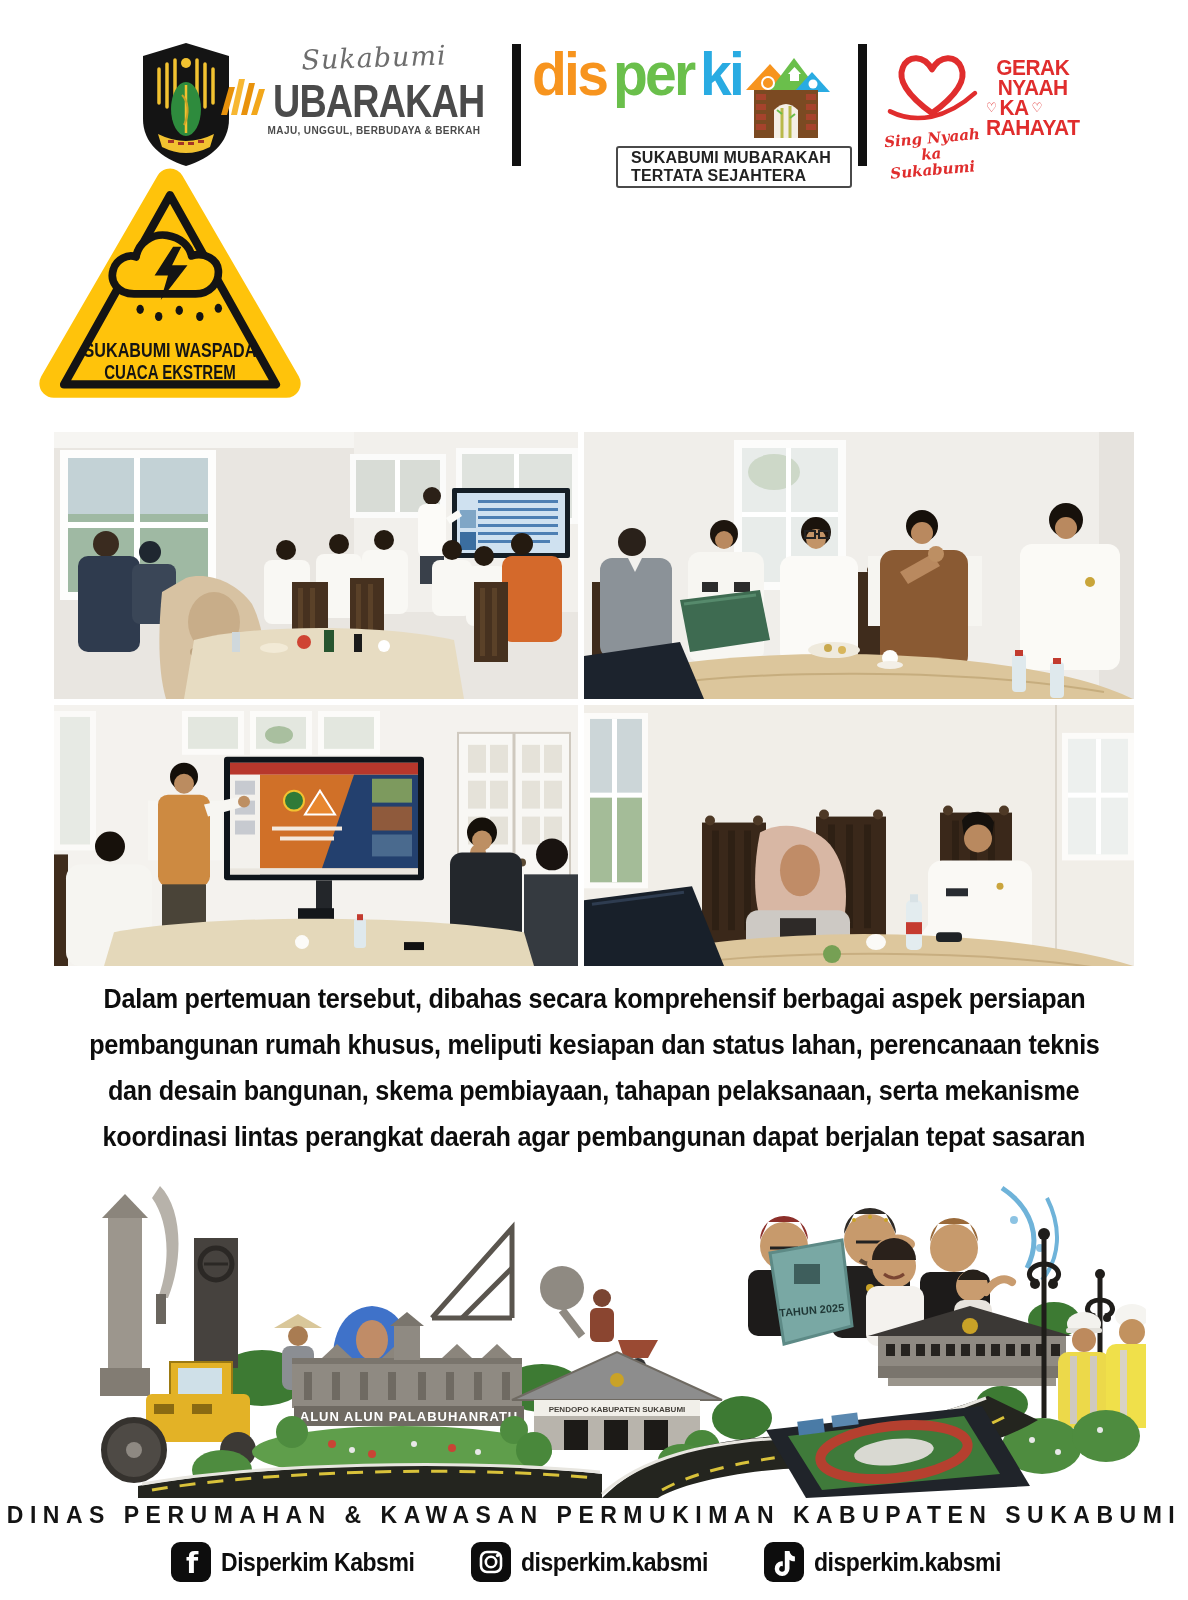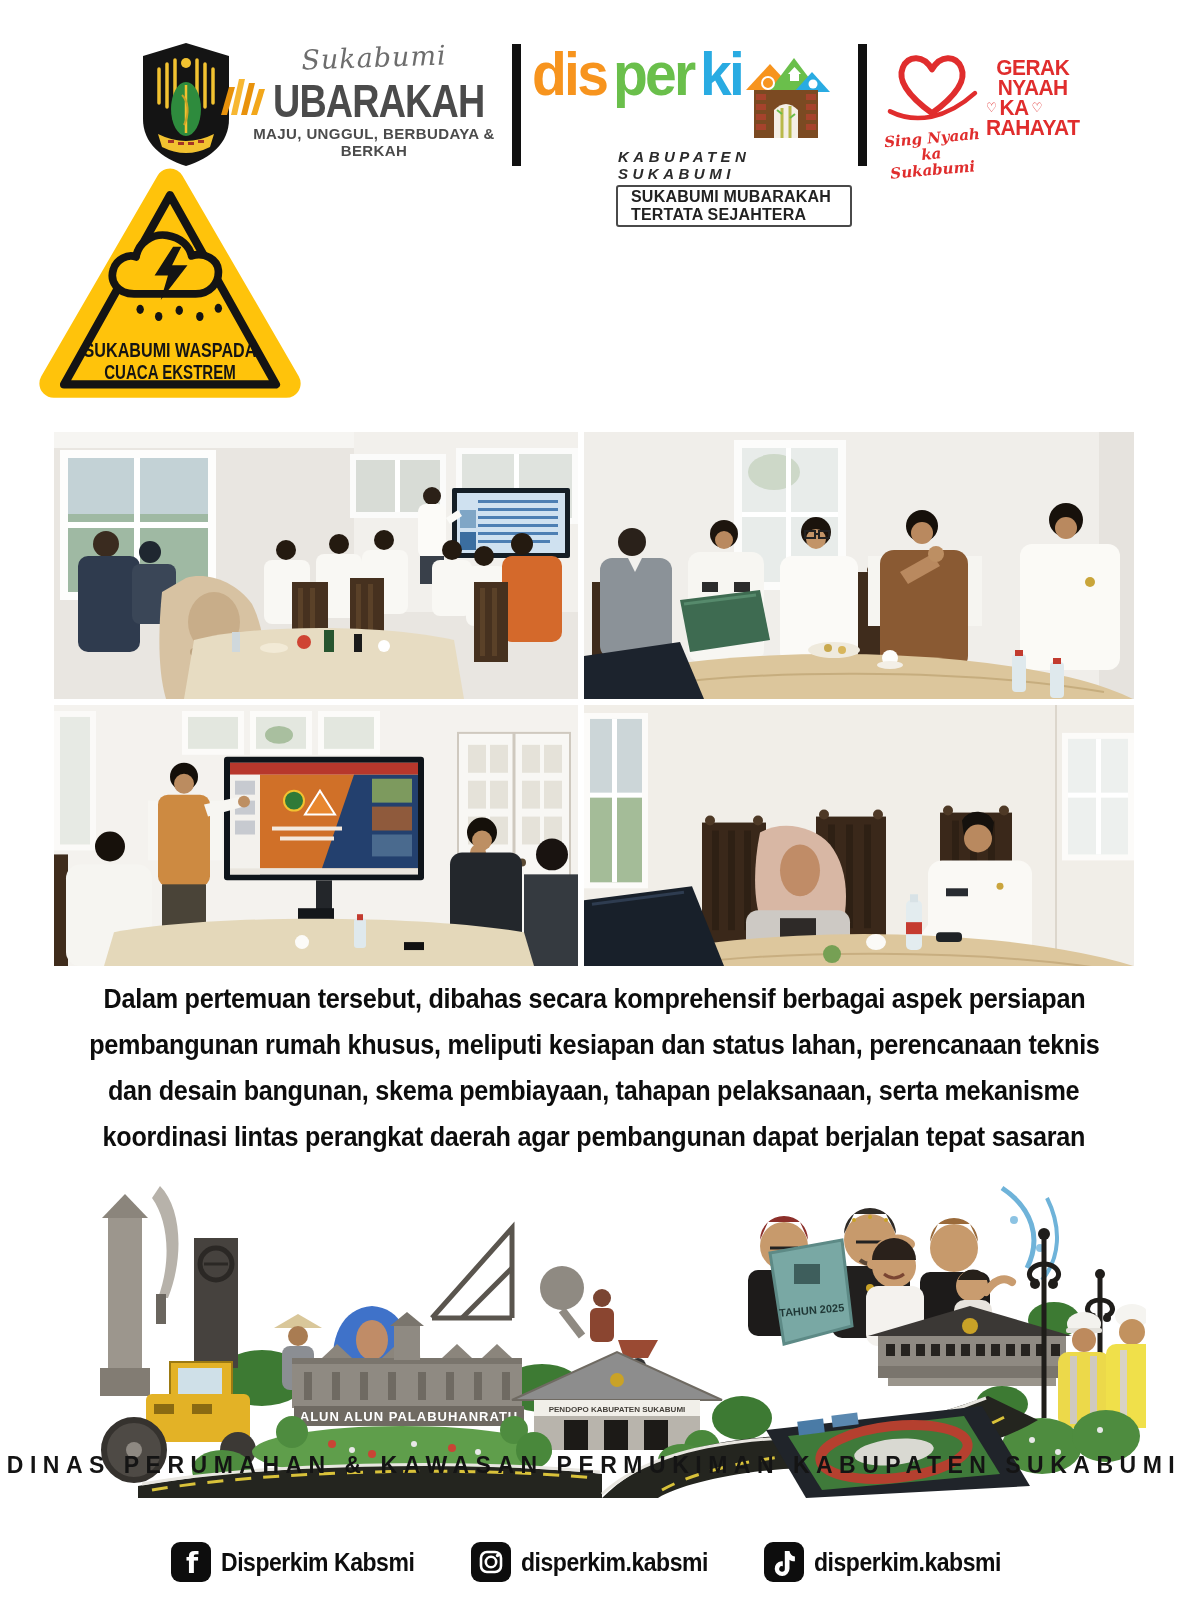--- a/index.html
+++ b/index.html
@@ -8,21 +8,21 @@
   
   .hdr-block{position:absolute;}
   .divider{position:absolute;top:44px;width:9px;height:122px;background:#101010;}
   
   .mub{left:236px;top:42px;width:276px;text-align:center;}
   .mub-script{font-family:"DejaVu Serif",serif;font-style:italic;font-size:27px;color:#6d6d6d;
               letter-spacing:1px;transform:rotate(-2deg);}
   .mub-row{display:flex;align-items:flex-end;justify-content:center;gap:4px;margin-top:-2px;}
   .mub-word{font-size:46px;font-weight:bold;color:#4b4b4b;letter-spacing:-1px;
             transform:scaleX(.82);transform-origin:left bottom;line-height:44px;}
-  .mub-tag{font-size:15px;font-weight:bold;color:#4b4b4b;letter-spacing:.4px;margin-top:2px;}
+  .mub-tag{font-size:10px;font-weight:bold;color:#4b4b4b;letter-spacing:.4px;margin-top:2px;}
   
   .dsp{left:532px;top:46px;width:320px;}
   .dsp-row{display:flex;}
   .dsp-word{font-size:62px;font-weight:bold;letter-spacing:-3px;line-height:56px;
             transform:scaleX(.92);transform-origin:left bottom;}
   .dsp-dis{color:#F7941E}.dsp-per{color:#6ABF4B}.dsp-ki{color:#29ABE2}
   .dsp-sub{font-size:15px;font-weight:bold;font-style:italic;letter-spacing:4.5px;color:#2b2b2b;
            margin:2px 0 3px 86px;}
   .dsp-motto{display:inline-block;border:2px solid #4a4a4a;border-radius:3px;padding:1px 13px;
              font-size:16px;font-weight:bold;color:#222;margin-left:84px;letter-spacing:.2px;}
@@ -48,21 +48,21 @@
   .photo svg{display:block;width:100%;height:100%;}
   
   .para{position:absolute;left:0;top:980px;width:1188px;display:flex;flex-direction:column;
         align-items:center;gap:8px;}
   .para div{font-size:28px;font-weight:bold;color:#0d0d0d;line-height:38px;white-space:nowrap;
             transform:scaleX(.9);letter-spacing:-.3px;}
   
   .illus{position:absolute;left:42px;top:1168px;width:1104px;height:330px;}
   .illus svg{display:block;width:100%;height:100%;}
   
-  .agency{position:absolute;left:0;top:1452px;width:1188px;text-align:center;font-size:23px;
+  .agency{position:absolute;left:0;top:1502px;width:1188px;text-align:center;font-size:23px;
           font-weight:bold;letter-spacing:6.5px;color:#141414;}
   .social{position:absolute;left:0;top:1542px;width:1188px;display:flex;justify-content:center;
           align-items:center;gap:40px;}
   .social-item{display:flex;align-items:center;gap:10px;}
   .social-icon{width:40px;height:40px;}
   .social-handle{font-size:25px;font-weight:bold;color:#0d0d0d;letter-spacing:-.5px;
                  transform:scaleX(.92);transform-origin:left;white-space:nowrap;}
 </style>
 </head>
 <body>
@@ -142,21 +142,20 @@
               <line x1="42" y1="62" x2="42" y2="92"></line>
               <line x1="50" y1="60" x2="50" y2="92"></line>
             </g>
           <g stroke="#6ABF4B" stroke-width="2">
               <line x1="42" y1="68" x2="37" y2="64"></line>
               <line x1="50" y1="72" x2="55" y2="68"></line>
             </g>
         </svg>
       </span>
     </div>
-    <div class="dsp-sub">KABUPATEN SUKABUMI</div>
     <div class="dsp-motto">SUKABUMI MUBARAKAH TERTATA SEJAHTERA</div>
   </div>
 
   <div class="divider" style="left:858px;"></div>
 
   <div class="hdr-block grk">
     <div class="grk-left">
       <span>
         <svg width="96" height="84" viewBox="0 0 100 92">
           <path d="M50 78 C 24 59 12 42 18 28 C 24 14 41 14 50 30 C 59 14 76 14 82 28 C 88 42 76 59 50 78 Z" fill="none" stroke="#E02D2D" stroke-width="6.5" stroke-linejoin="round"></path>

